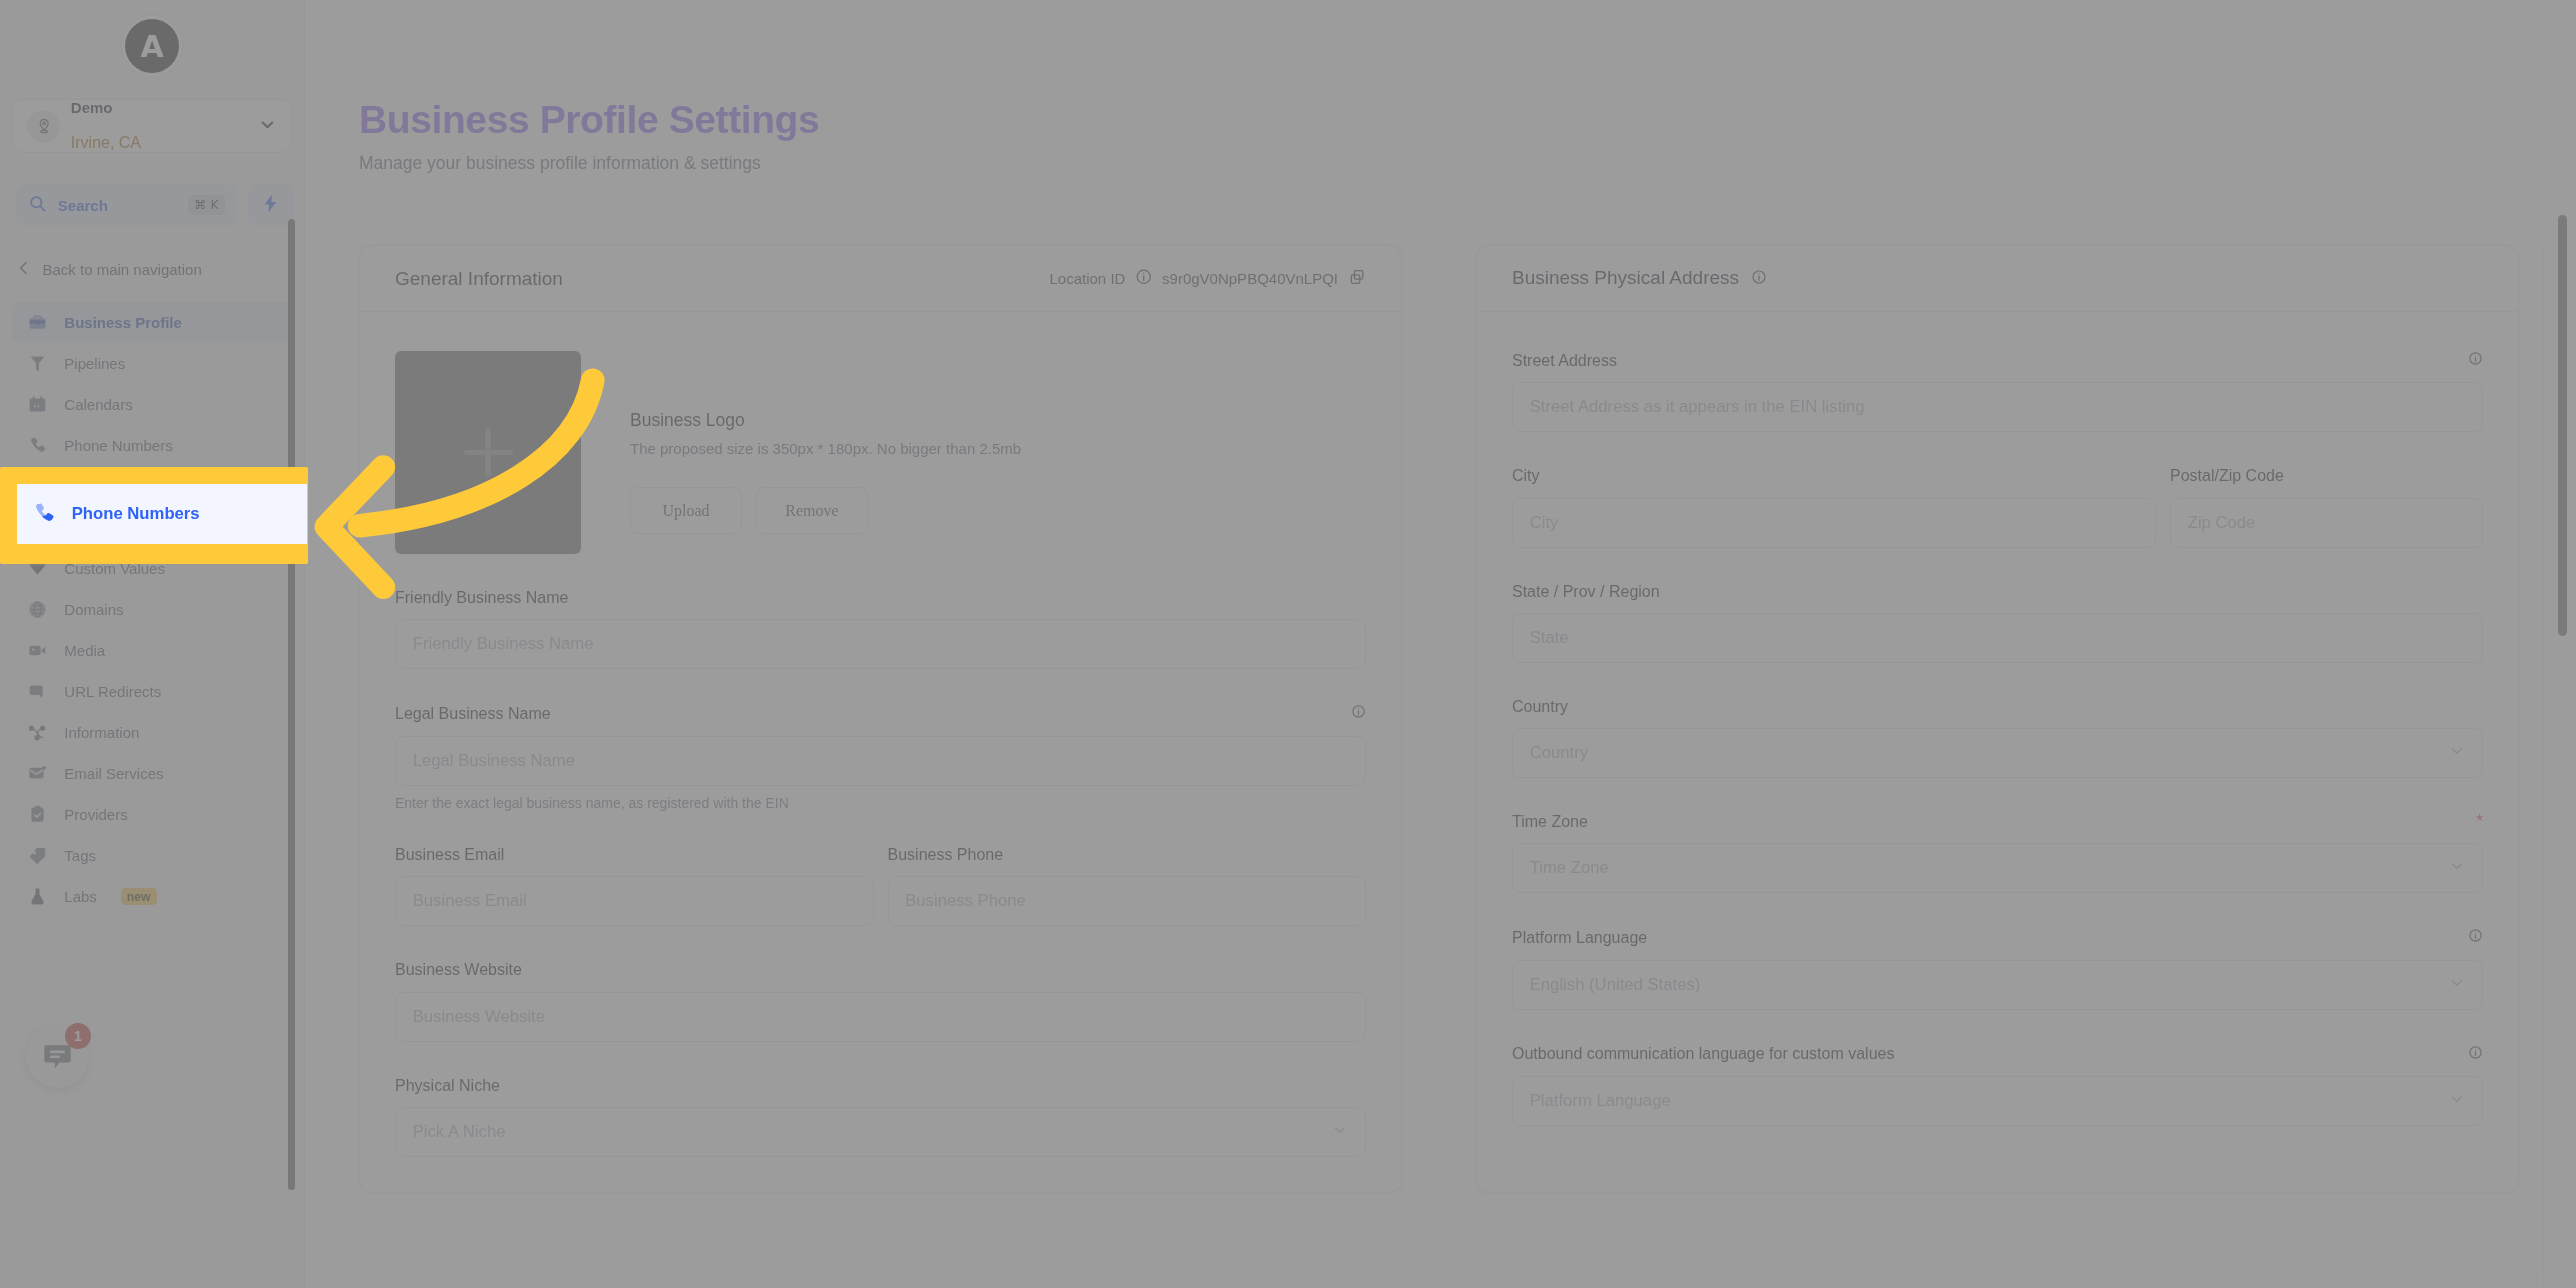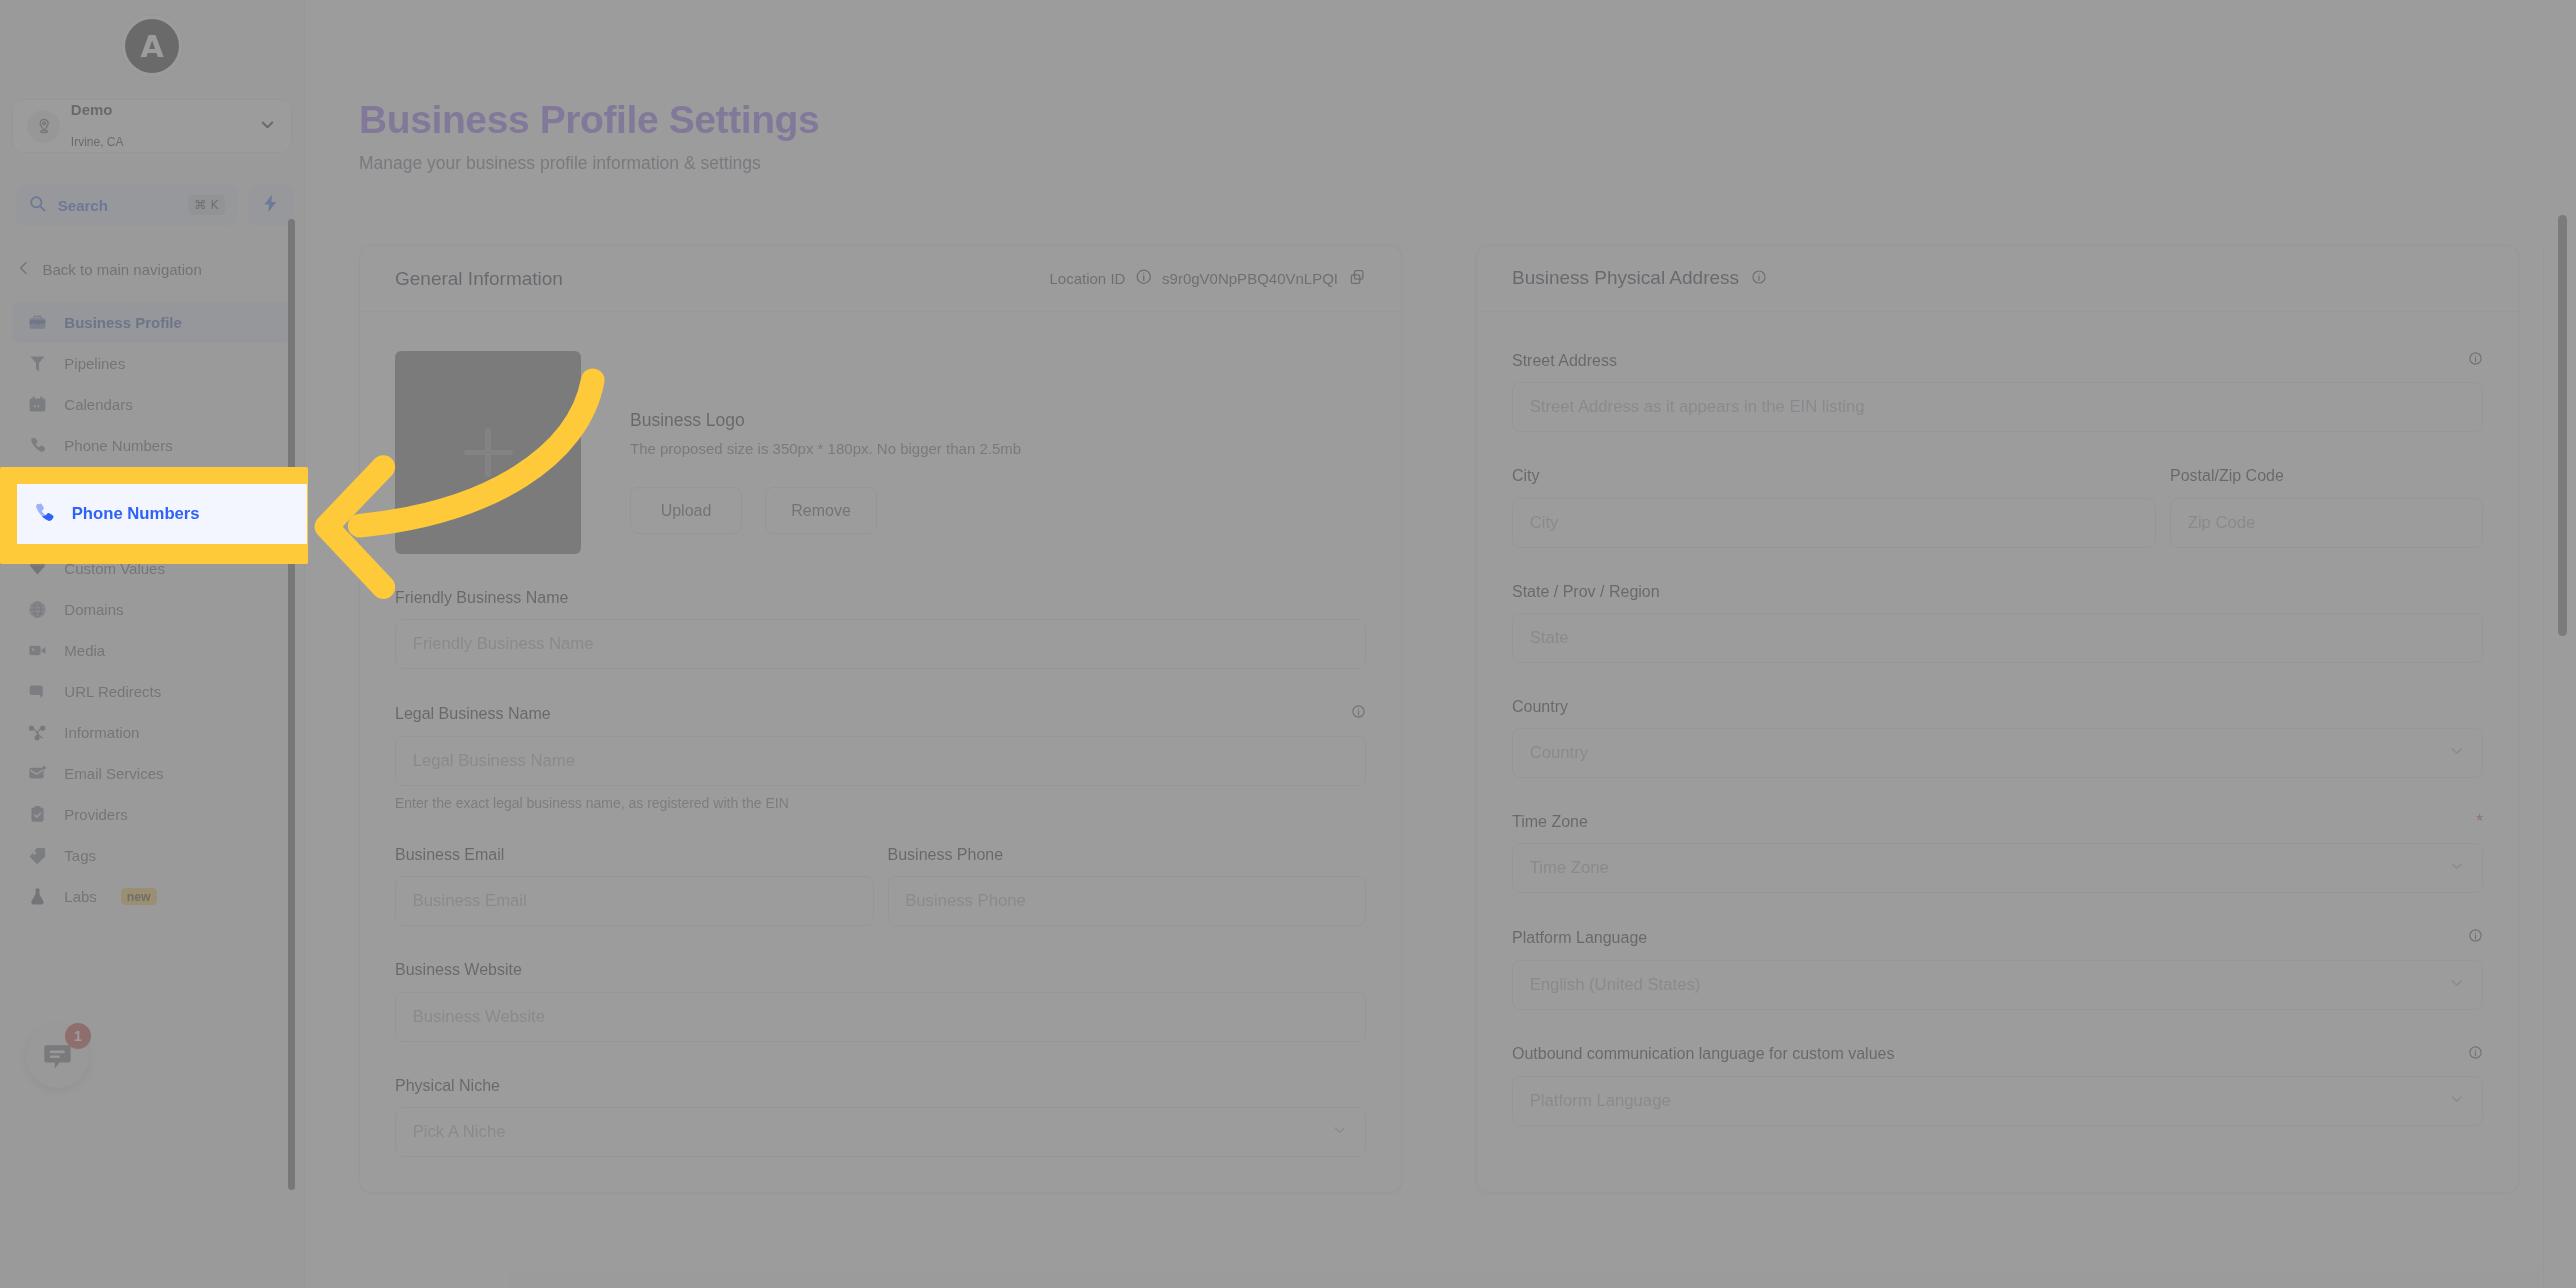--- a/index.html
+++ b/index.html
@@ -44,21 +44,21 @@
     background: #ffffff;
     display: flex; align-items: center; padding: 0 14px;
   }
   .loc-avatar {
     width: 33px; height: 33px; border-radius: 50%;
     background: #e9e9ee; display:flex;align-items:center;justify-content:center;
     flex: 0 0 auto;
   }
   .loc-text { margin-left: 10.5px; flex: 1 1 auto; line-height: 1.12; }
   .loc-name { font-size: 15px; font-weight: 700; color: #0f172a; }
-  .loc-sub  { font-size: 12px; color: #0f172a; margin-top: 17px; }
+  .loc-sub  { font-size: 16px; color: #a16207; margin-top: 17px; }
   .chev-dn { flex: 0 0 auto; }
 
   .search-row {
     position: absolute; left: 16px; top: 184px;
     display: flex; align-items: center; gap: 10.5px;
   }
   .search-box {
     width: 221px; height: 42px; border-radius: 8.8px;
     background: #e8eefc;
     display: flex; align-items: center; padding: 0 12.3px;
@@ -142,21 +142,21 @@
     background: #6b6b6b;
     display:flex; align-items:center; justify-content:center;
     flex: 0 0 auto;
   }
   .plus-v { position:absolute; width:5.3px; height:49px; background:#8d8d8d; border-radius:2.6px; }
   .plus-h { position:absolute; width:49px; height:5.3px; background:#8d8d8d; border-radius:2.6px; }
   .plus-wrap { position: relative; width:49px; height:49px; display:flex;align-items:center;justify-content:center;}
   .logo-info { padding-top: 39px; }
   .logo-label { font-size: 17.5px; color: #14161c; font-weight: 400; }
   .logo-hint  { font-size: 15px; color: #5b6478; margin-top: 9.6px; }
-  .logo-btns { display: flex; gap: 23px; margin-top: 30px; }
+  .logo-btns { display: flex; gap: 14px; margin-top: 30px; font-family: Liberation Serif, serif; }
   .btn-ghost {
     min-width: 112px; height: 47px; border:0.9px solid #e1e1e8; border-radius:8px;
     background:#fff; color:#3f465a; font-size:16px;
     display:flex;align-items:center;justify-content:center; padding: 0 23px;
   }
 
   .field { margin-top: 35px; }
   .field:first-child { margin-top: 0; }
   .flabel {
     font-size: 16px; color: #14161c; display: flex; align-items: center; gap: 24px;

